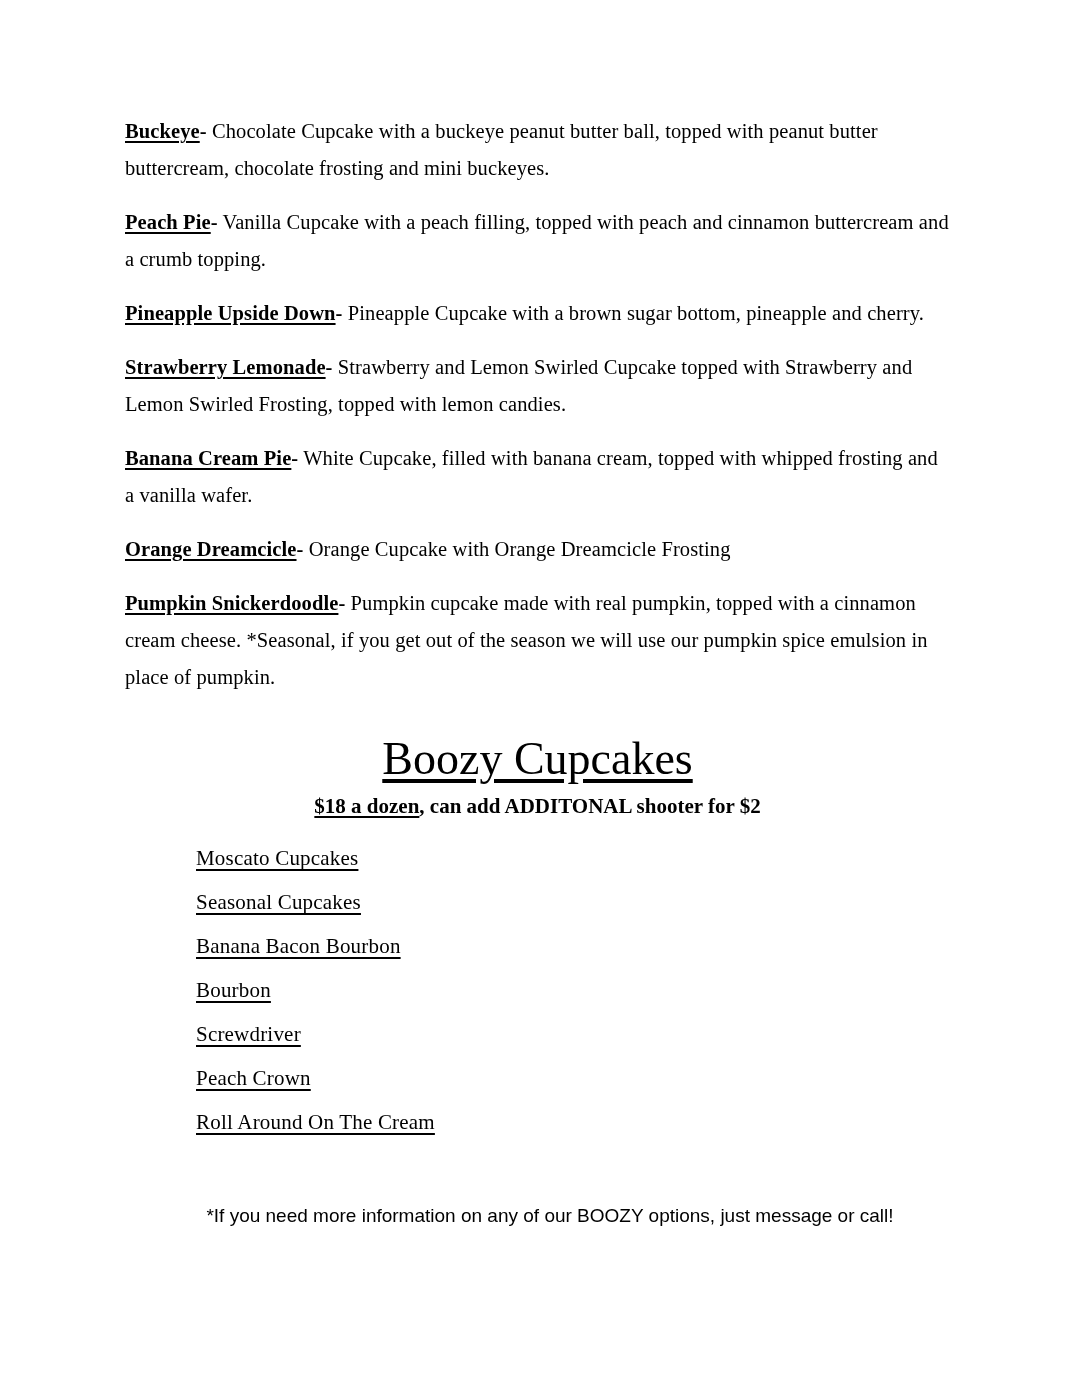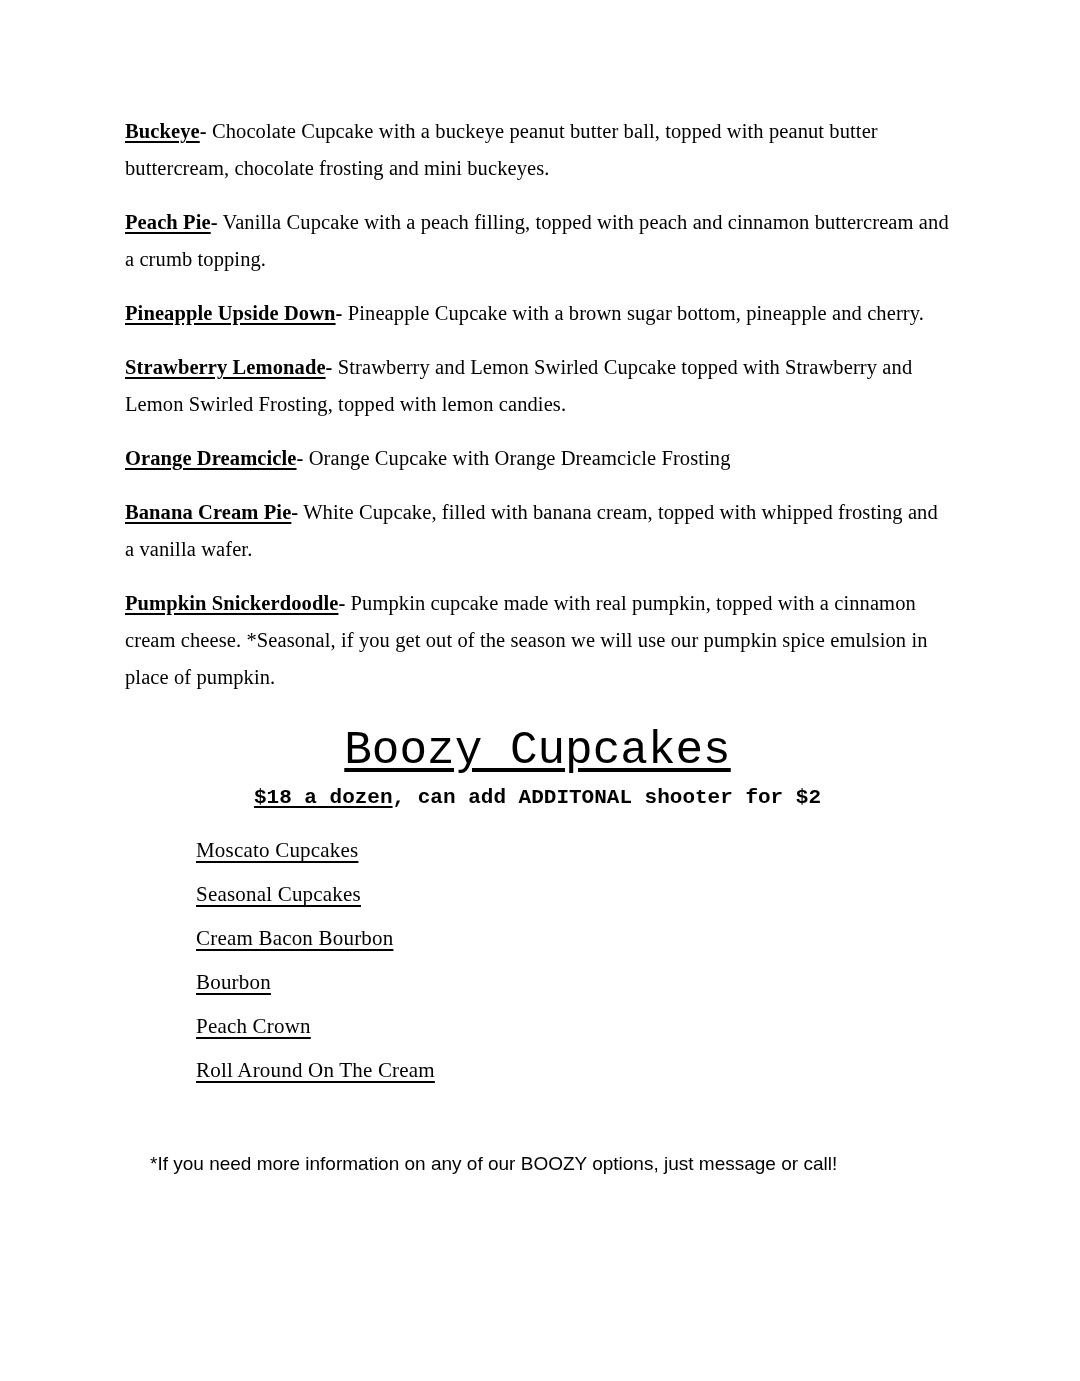--- a/index.html
+++ b/index.html
@@ -21,21 +21,21 @@
     margin-bottom: 17px;
     letter-spacing: 0.1px;
   }
   .term {
     font-weight: bold;
     text-decoration: underline;
     text-underline-offset: 3px;
   }
   .sep { font-weight: bold; }
   
-  .boozy-header { text-align: center; margin-top: 28px; font-family: Liberation Mono, monospace; }
+  .boozy-header { text-align: center; margin-top: 36px; }
   .boozy-title {
     font-size: 46px;
     font-weight: normal;
     line-height: 54px;
     text-decoration: underline;
     text-underline-offset: 5px;
     display: inline-block;
   }
   .boozy-subtitle {
     font-size: 21px;
@@ -58,48 +58,50 @@
   .boozy-item span {
     text-decoration: underline;
     text-underline-offset: 4px;
   }
   .footer-note {
     font-family: "Liberation Sans", sans-serif;
     font-size: 19px;
     line-height: 24px;
     margin-top: 60px;
     margin-left: 25px;
+    text-align: center;
   }
 </style>
 </head>
 <body>
 
 <div class="page">
 
   <div class="menu">
     <p class="menu-item"><span class="term">Buckeye</span><span class="sep">-</span> <span class="desc">Chocolate Cupcake with a buckeye peanut butter ball, topped with peanut butter buttercream, chocolate frosting and mini buckeyes.</span></p>
     <p class="menu-item"><span class="term">Peach Pie</span><span class="sep">-</span> <span class="desc">Vanilla Cupcake with a peach filling, topped with peach and cinnamon buttercream and a crumb topping.</span></p>
     <p class="menu-item"><span class="term">Pineapple Upside Down</span><span class="sep">-</span> <span class="desc">Pineapple Cupcake with a brown sugar bottom, pineapple and cherry.</span></p>
     <p class="menu-item"><span class="term">Strawberry Lemonade</span><span class="sep">-</span> <span class="desc">Strawberry and Lemon Swirled Cupcake topped with Strawberry and Lemon Swirled Frosting, topped with lemon candies.</span></p>
+    <p class="menu-item"><span class="term">Banana Cream Pie</span><span class="sep">-</span> <span class="desc">White Cupcake, filled with banana cream, topped with whipped frosting and a vanilla wafer.</span></p>
     <p class="menu-item"><span class="term">Orange Dreamcicle</span><span class="sep">-</span> <span class="desc">Orange Cupcake with Orange Dreamcicle Frosting</span></p>
-    <p class="menu-item"><span class="term">Banana Cream Pie</span><span class="sep">-</span> <span class="desc">White Cupcake, filled with banana cream, topped with whipped frosting and a vanilla wafer.</span></p>
     <p class="menu-item"><span class="term">Pumpkin Snickerdoodle</span><span class="sep">-</span> <span class="desc">Pumpkin cupcake made with real pumpkin, topped with a cinnamon cream cheese. *Seasonal, if you get out of the season we will use our pumpkin spice emulsion in place of pumpkin.</span></p>
   </div>
 
   <div class="boozy-header">
     <div>
       <span class="boozy-title">Boozy Cupcakes</span>
     </div>
     <div class="boozy-subtitle"><span class="subtitle-underlined">$18 a dozen</span><span>, can add ADDITONAL shooter for $2</span></div>
   </div>
 
   <div class="boozy-list">
     <div class="boozy-item"><span>Moscato Cupcakes</span></div>
     <div class="boozy-item"><span>Seasonal Cupcakes</span></div>
-    <div class="boozy-item"><span>Cream Bacon Bourbon</span></div>
+    <div class="boozy-item"><span>Banana Bacon Bourbon</span></div>
     <div class="boozy-item"><span>Bourbon</span></div>
+    <div class="boozy-item"><span>Screwdriver</span></div>
     <div class="boozy-item"><span>Peach Crown</span></div>
     <div class="boozy-item"><span>Roll Around On The Cream</span></div>
   </div>
 
   <div class="footer-note">*If you need more information on any of our BOOZY options, just message or call!</div>
 
 </div>
 
 </body></html>

